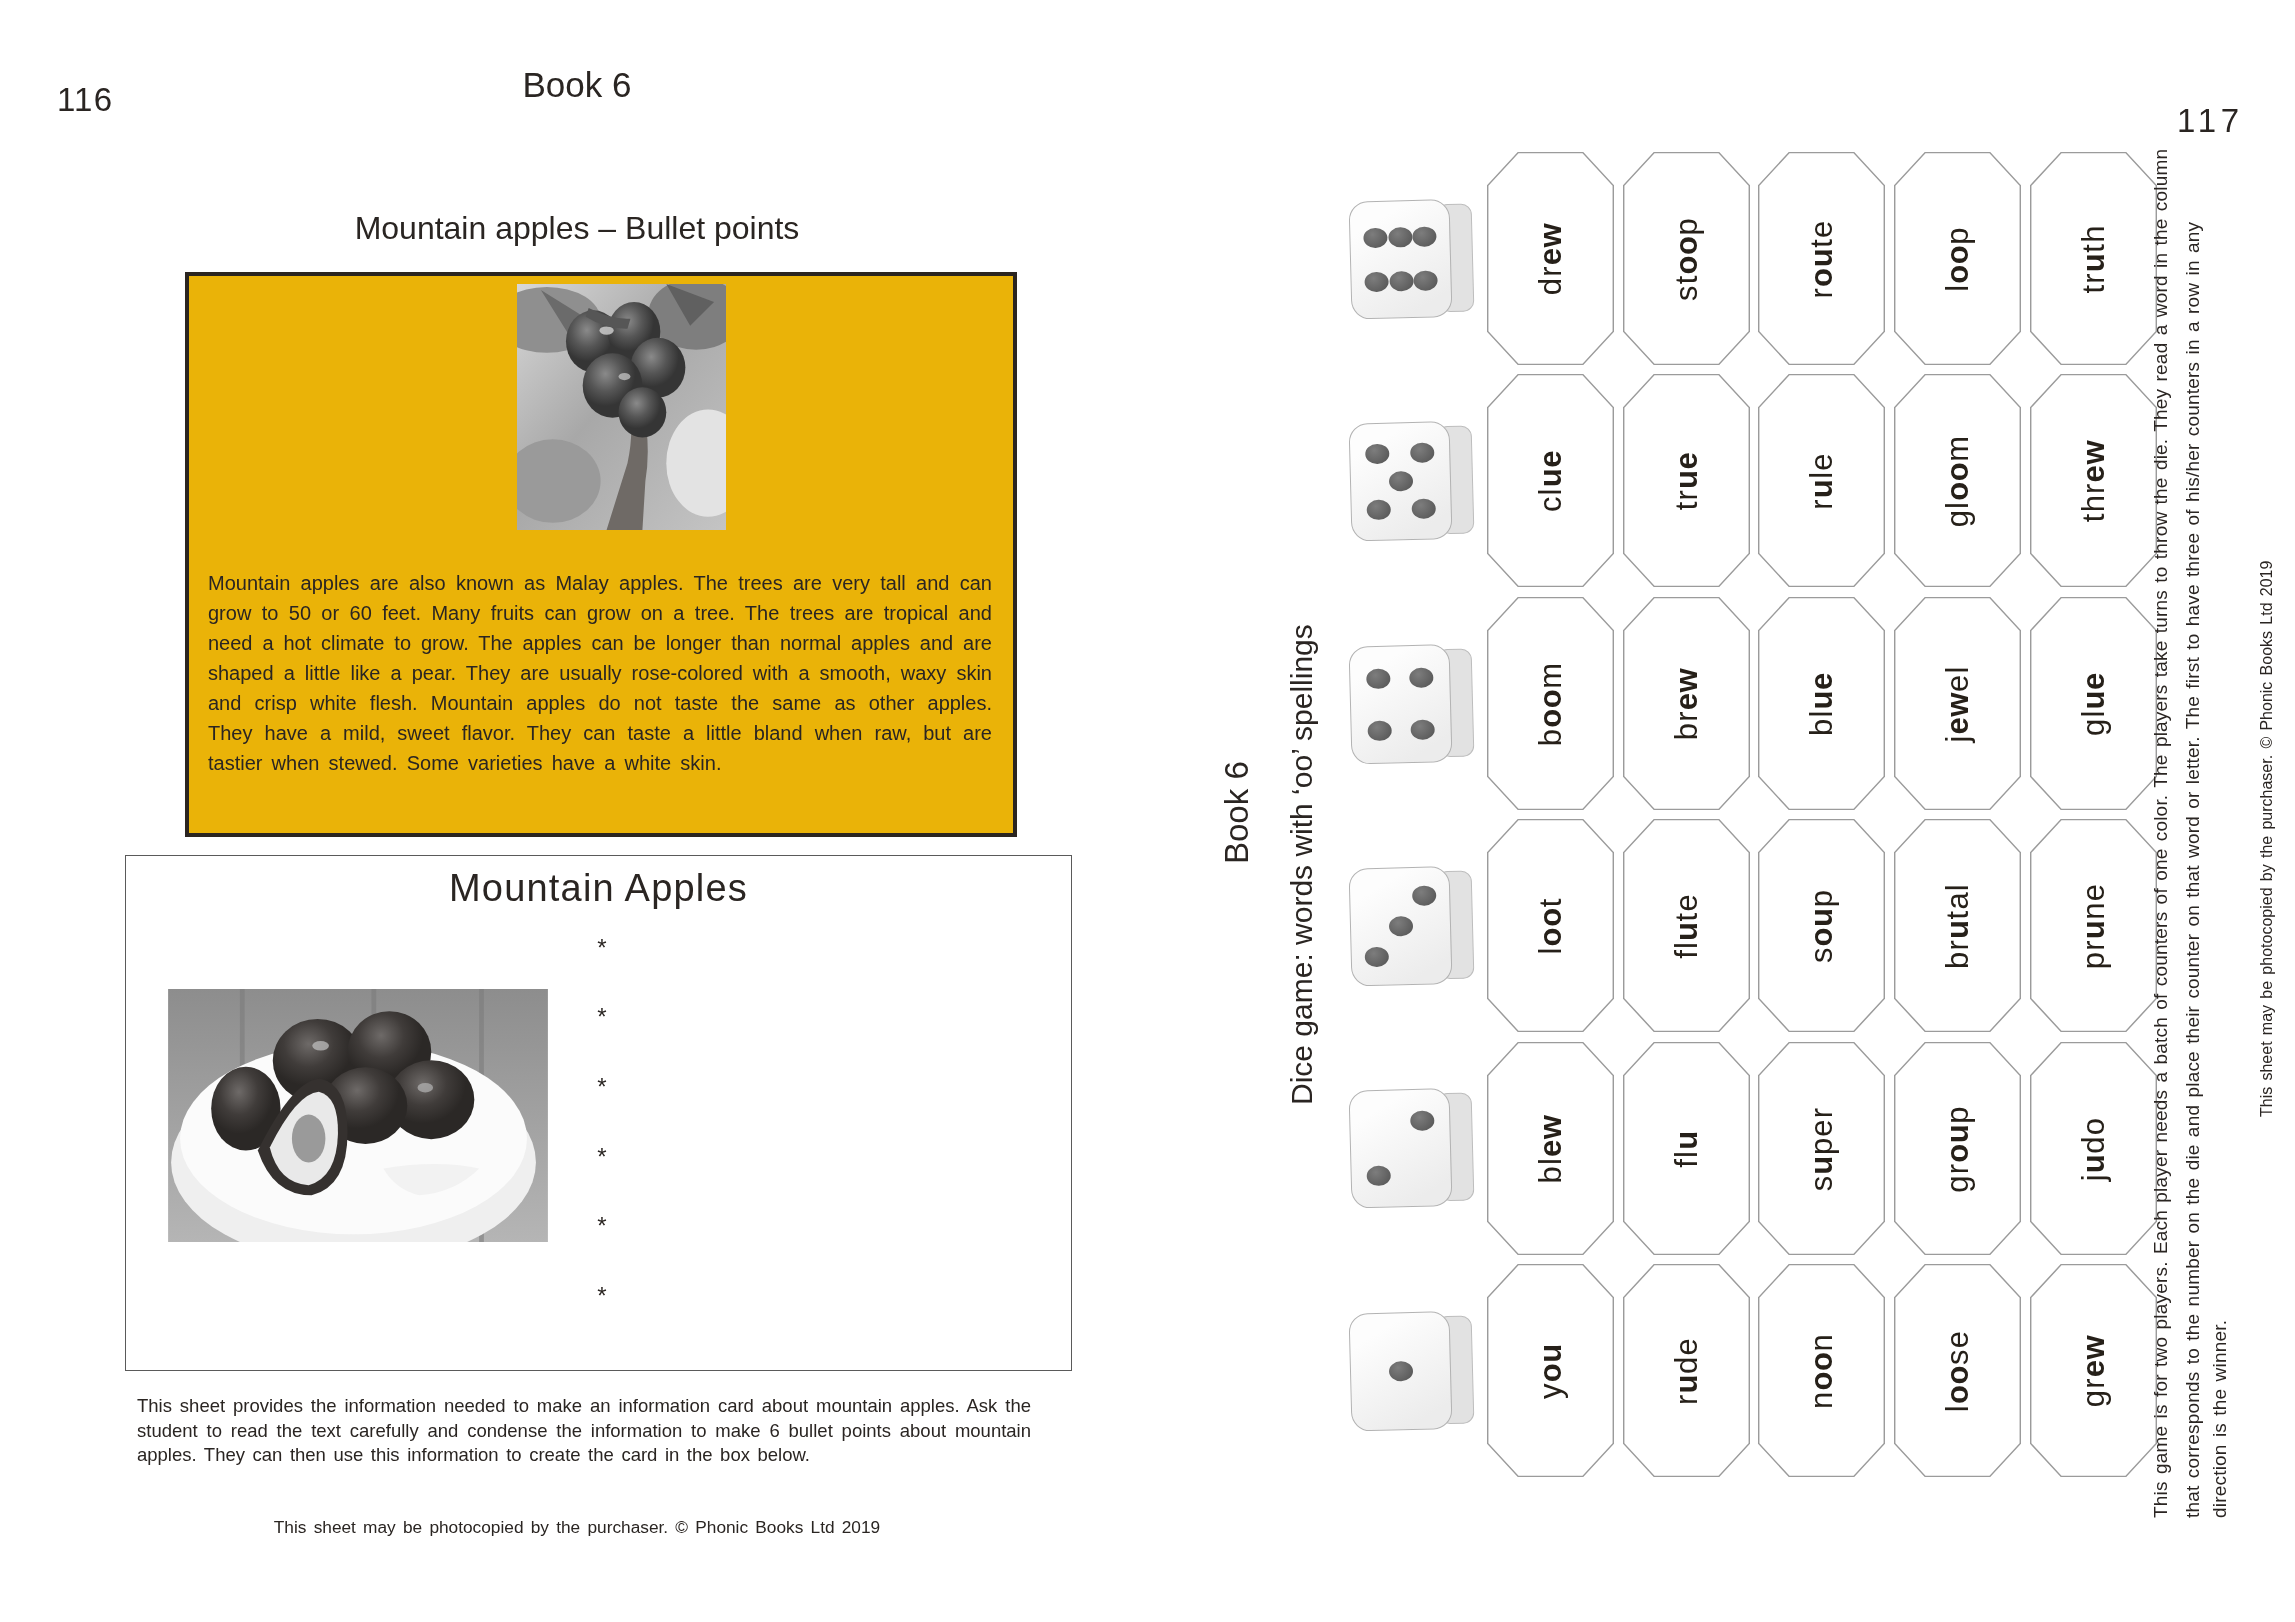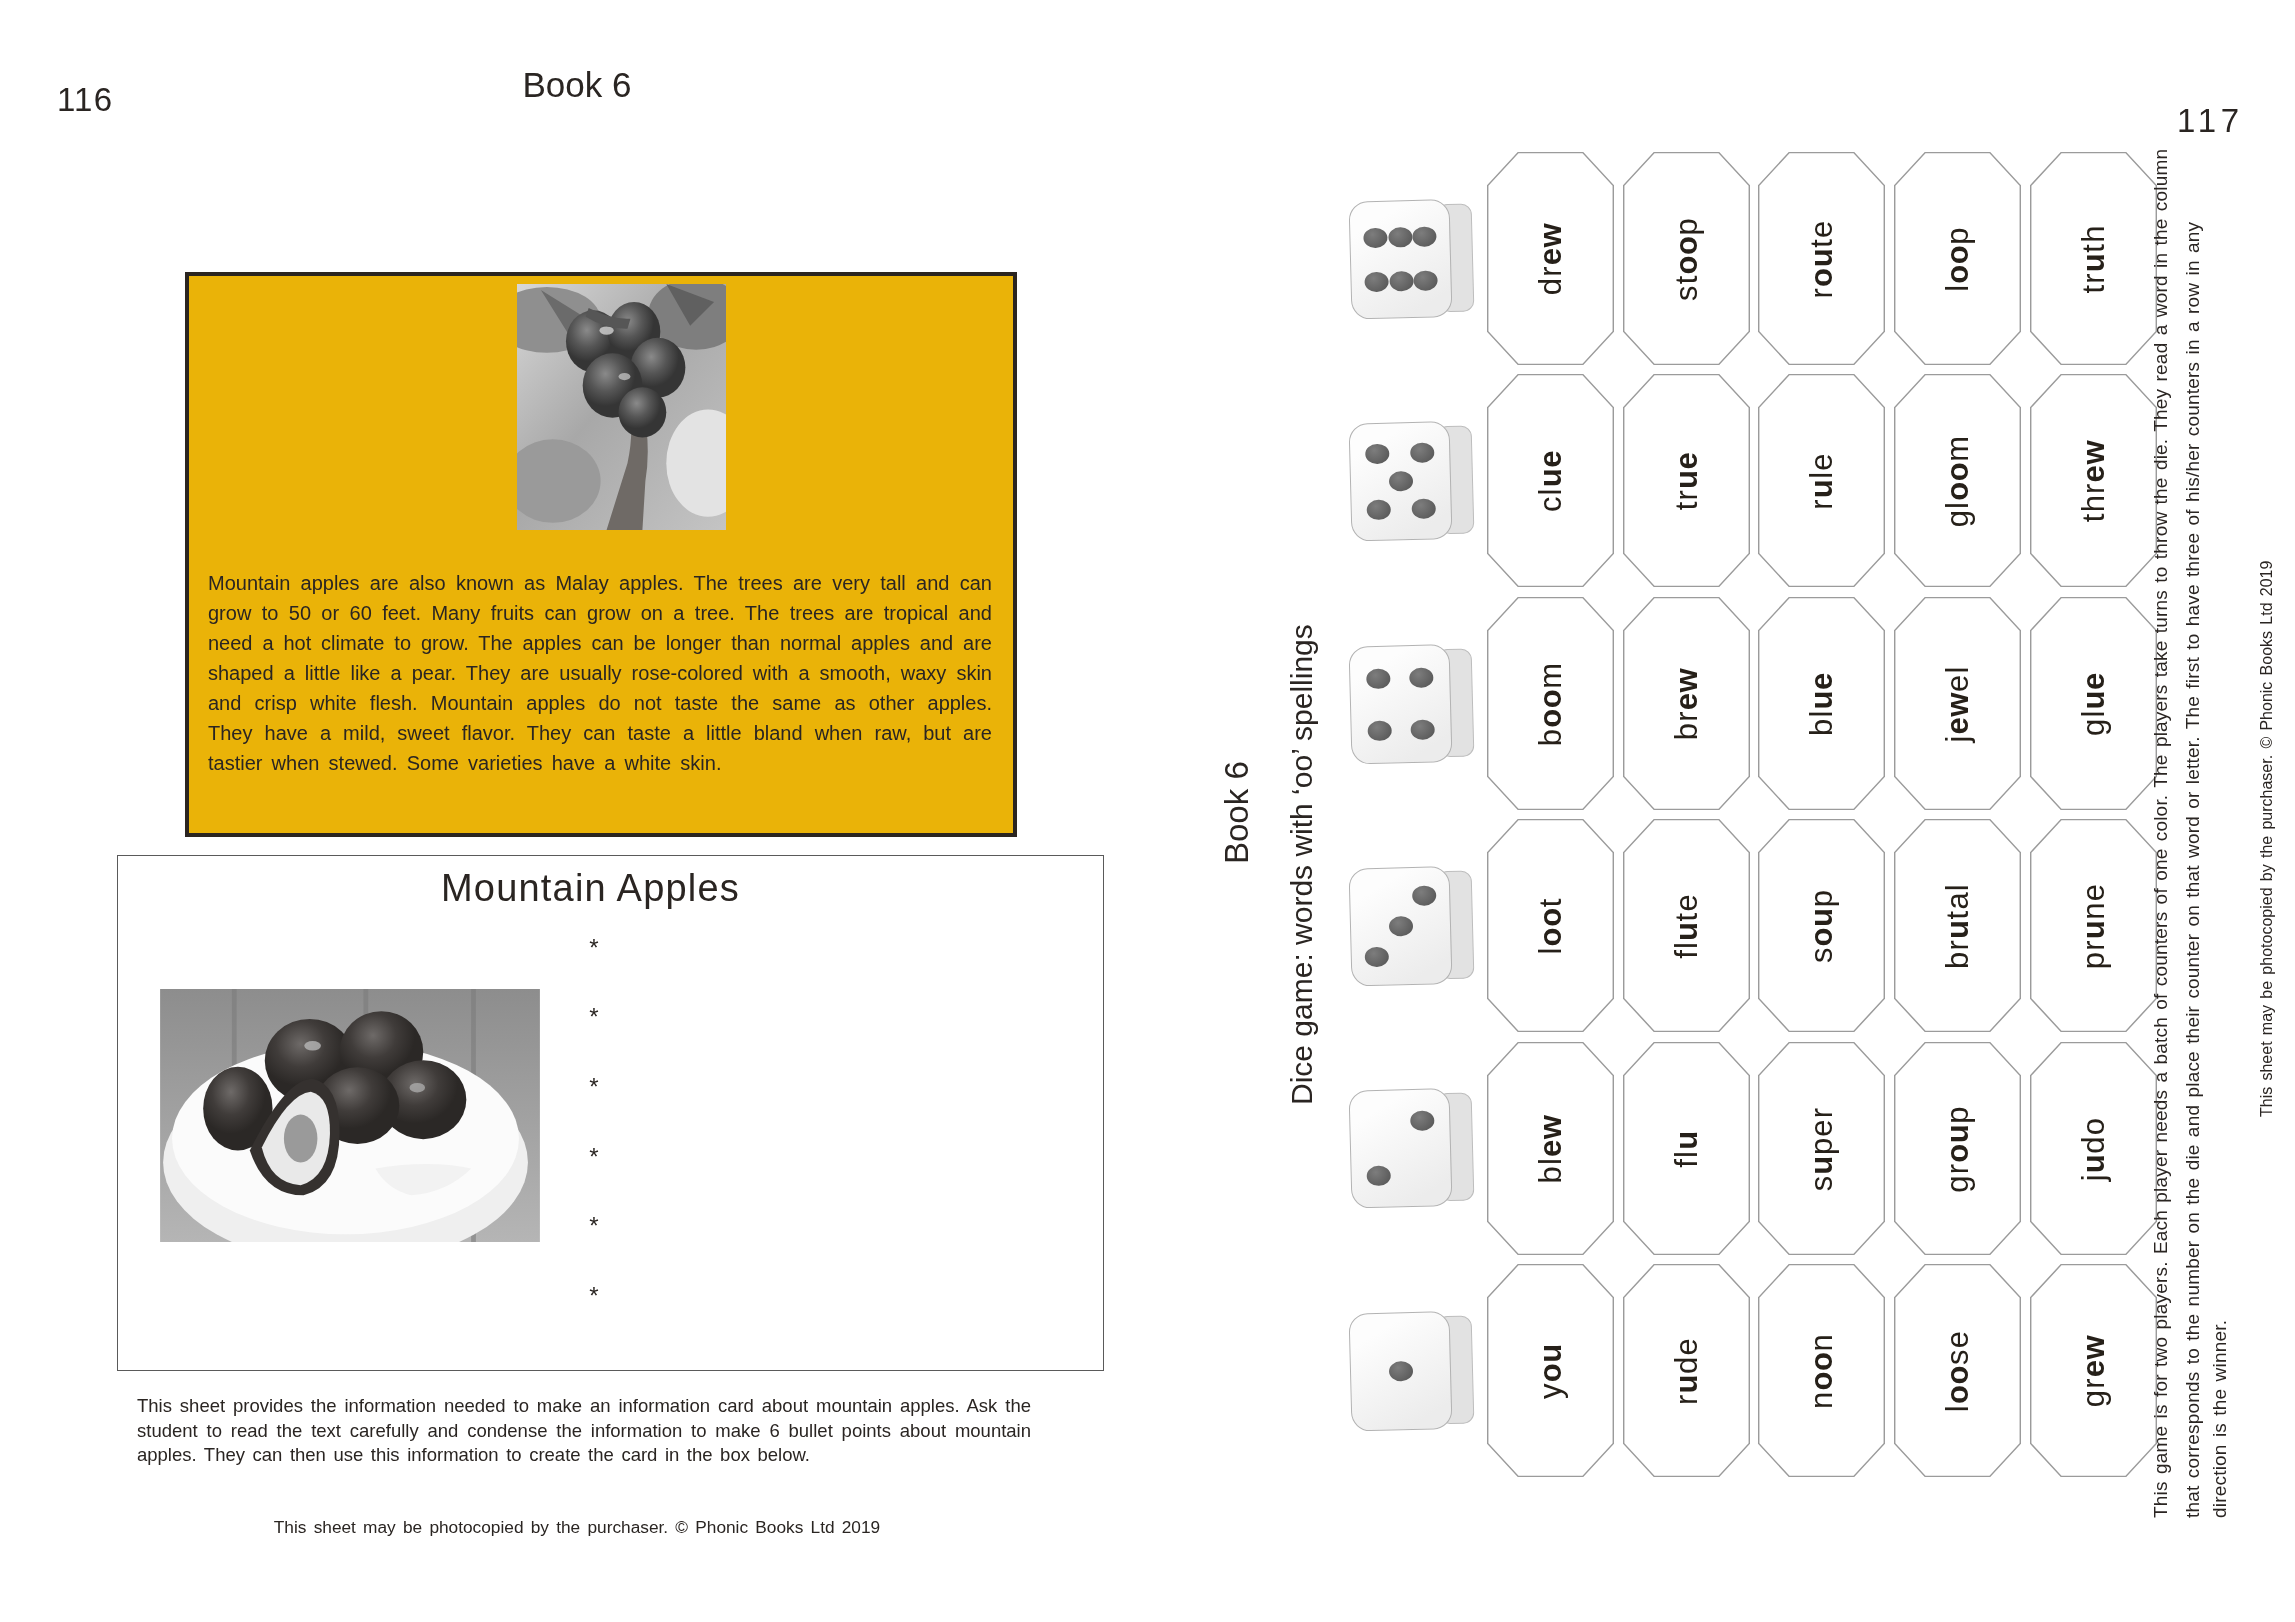--- a/index.html
+++ b/index.html
@@ -9,21 +9,21 @@
   
   .pagenum{font-size:33px;letter-spacing:1.2px;color:#2a2522;}
   .lp-head{left:0;top:0;width:1154px;text-align:center;}
   .lp-title{top:65px;font-size:35px;}
   .lp-sub1{top:142px;font-size:32px;}
   .lp-sub2{top:210px;font-size:32px;}
   .info-box{left:185px;top:272px;width:824px;height:557px;border:4.2px solid #2b2520;background:#eab308;}
   .tree-photo{left:328px;top:8.4px;width:209px;height:246px;}
   .info-par{left:19px;top:292px;width:784px;font-size:20px;line-height:30px;
             text-align:justify;word-spacing:3.6px;}
-  .card-box{left:117px;top:855px;width:945px;height:514px;border:1.8px solid #5a5a5a;background:#fff;padding-left:40px;}
+  .card-box{left:125px;top:855px;width:945px;height:514px;border:1.8px solid #5a5a5a;background:#fff;}
   .card-title{left:0;top:10.8px;width:945px;text-align:center;font-size:38px;letter-spacing:1.2px;}
   .plate-photo{left:42px;top:133px;width:380px;height:253px;}
   .bullet{position:absolute;left:467px;width:18px;text-align:center;font-size:24px;color:#2a2522;}
   .lp-instr{left:137px;top:1394px;width:894px;font-size:18.5px;line-height:24.5px;
             text-align:justify;word-spacing:2.4px;}
   .lp-footer{left:0;top:1517px;width:1154px;text-align:center;font-size:17.3px;word-spacing:2.4px;}
   
   .vline{position:absolute;transform:rotate(-90deg);transform-origin:0 0;white-space:nowrap;}
   .rp-book{left:1218px;top:864px;font-size:33px;}
   .rp-sub{left:1285px;top:1105px;font-size:30px;}
@@ -48,20 +48,21 @@
   .word b{font-weight:bold;letter-spacing:0.6px;}
 </style>
 </head>
 <body>
 
 <div id="page">
 
   <div class="abs pagenum" style="left:57px;top:65px;margin-top:16px;">116</div>
 
   <div class="abs lp-head lp-title">Book 6</div>
+  <div class="abs lp-head lp-sub2">Mountain apples – Bullet points</div>
 
   <div class="abs info-box">
     <div class="abs tree-photo">
       <svg width="209" height="246" viewBox="0 0 350 412">
         <defs>
           <radialGradient id="ap" cx="38%" cy="32%">
               <stop offset="0%" stop-color="#8a8a8a"></stop>
               <stop offset="55%" stop-color="#565656"></stop>
               <stop offset="100%" stop-color="#353535"></stop>
             </radialGradient>

